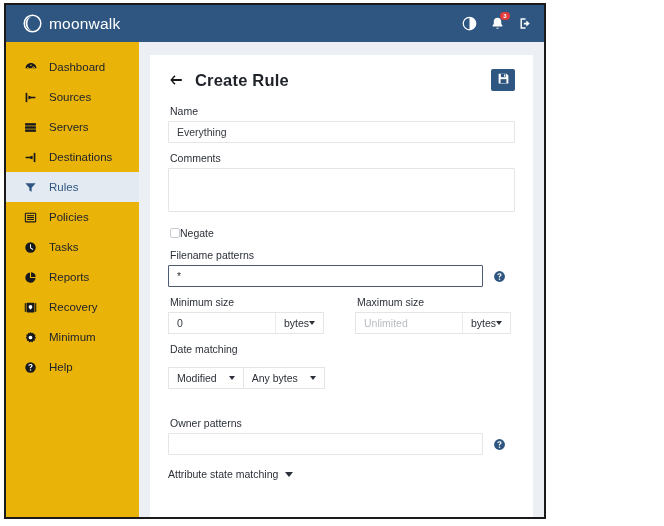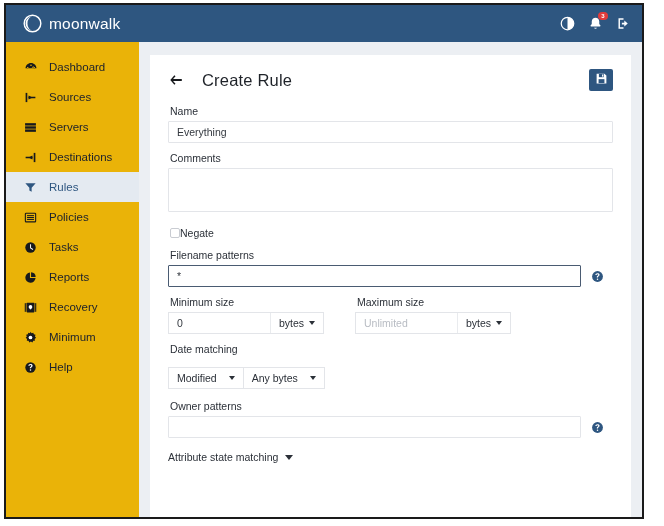--- a/index.html
+++ b/index.html
@@ -10,21 +10,21 @@
   body {
     width: 664px;
     height: 526px;
     font-family: "Liberation Sans", sans-serif;
     overflow: hidden;
   }
   .window {
     position: absolute;
     left: 4px;
     top: 3px;
-    width: 640px;
+    width: 542px;
     height: 516px;
     border: 2px solid #1a1a1a;
     box-sizing: border-box;
     background: #eceff3;
     overflow: hidden;
     display: flex;
     flex-direction: column;
   }
 
   
@@ -133,21 +133,22 @@
   
   .page-head {
     display: flex;
     align-items: center;
     justify-content: space-between;
     margin-bottom: 14px;
   }
   .page-head-left {
     display: flex;
     align-items: center;
-    gap: 18px;
+    gap: 11px;
+    font-weight: bold;
   }
   .back-arrow {
     cursor: pointer;
     display: flex;
     align-items: center;
   }
   .page-title {
     font-size: 16.5px;
     color: #1f2329;
     letter-spacing: 0.2px;
@@ -251,21 +252,20 @@
     font-size: 10.5px;
     color: #33383f;
     padding: 0 8px;
     background: transparent;
   }
   .combo input::placeholder { color: #b8bcc3; }
   .unit-sel {
     border-left: 1px solid #e9ebee;
     display: flex;
     align-items: center;
-    gap: 5px;
     padding: 0 8px;
     font-size: 10.5px;
     color: #2b3038;
     cursor: pointer;
     white-space: nowrap;
   }
   .caret {
     width: 0; height: 0;
     border-left: 3.5px solid transparent;
     border-right: 3.5px solid transparent;
@@ -551,21 +551,21 @@
               <span>Modified</span>
               <span class="caret"></span>
             </span>
             <span class="dropdown">
               <span>Any bytes</span>
               <span class="caret"></span>
             </span>
           </div>
         </div>
 
-        <div class="group" style="margin-top:11px">
+        <div class="group" style="margin-top:28px">
           <div class="field-label">Owner patterns</div>
           <div class="input-with-help">
             <input class="txt-input" type="text" style="">
             <span class="help-icon">
               <svg width="13" height="13" viewBox="0 0 24 24">
                 <circle cx="12" cy="12" r="10" fill="#2e5680"></circle>
                 <path d="M12 5.8c-2.3 0-3.8 1.3-4 3.3h2.3c.1-.9.7-1.4 1.6-1.4.9 0 1.5.5 1.5 1.3 0 .7-.3 1-1.3 1.7-1.1.7-1.5 1.3-1.4 2.5v.5h2.2v-.4c0-.7.3-1.1 1.3-1.7 1.1-.7 1.7-1.5 1.7-2.7 0-1.9-1.5-3.1-3.9-3.1z" fill="#ffffff"></path>
                 <circle cx="12" cy="17" r="1.4" fill="#ffffff"></circle>
               </svg>
             </span>

